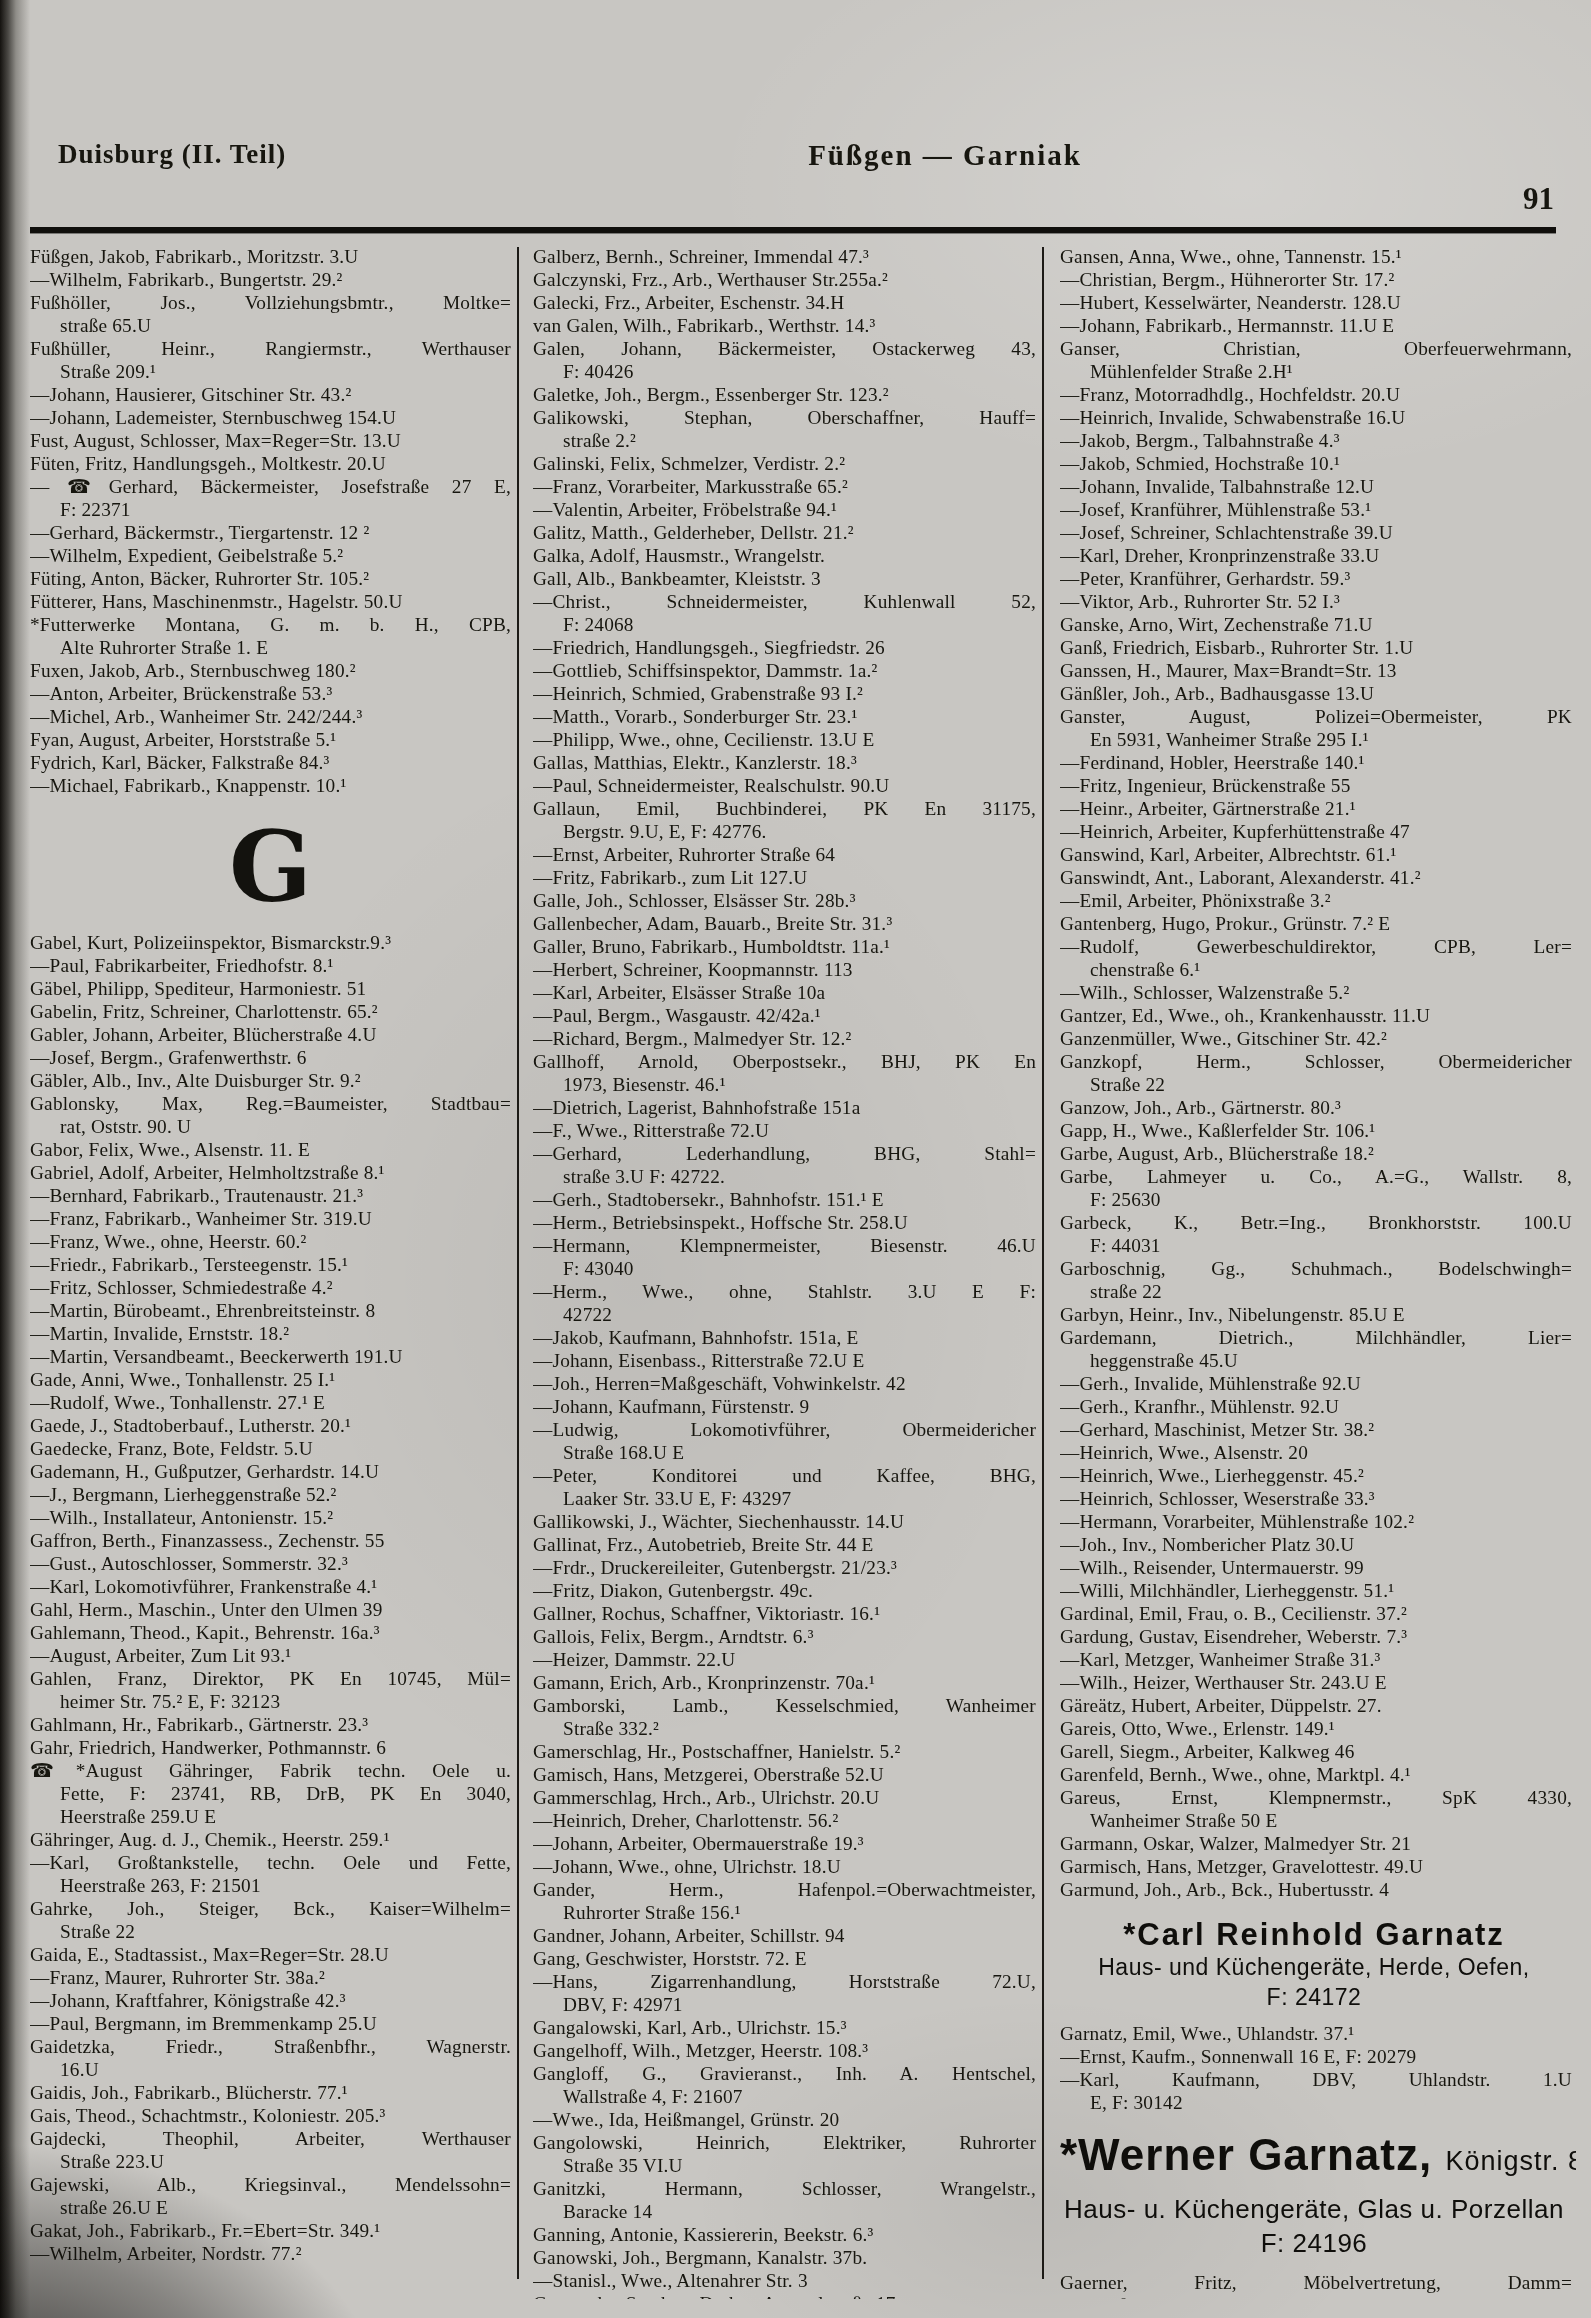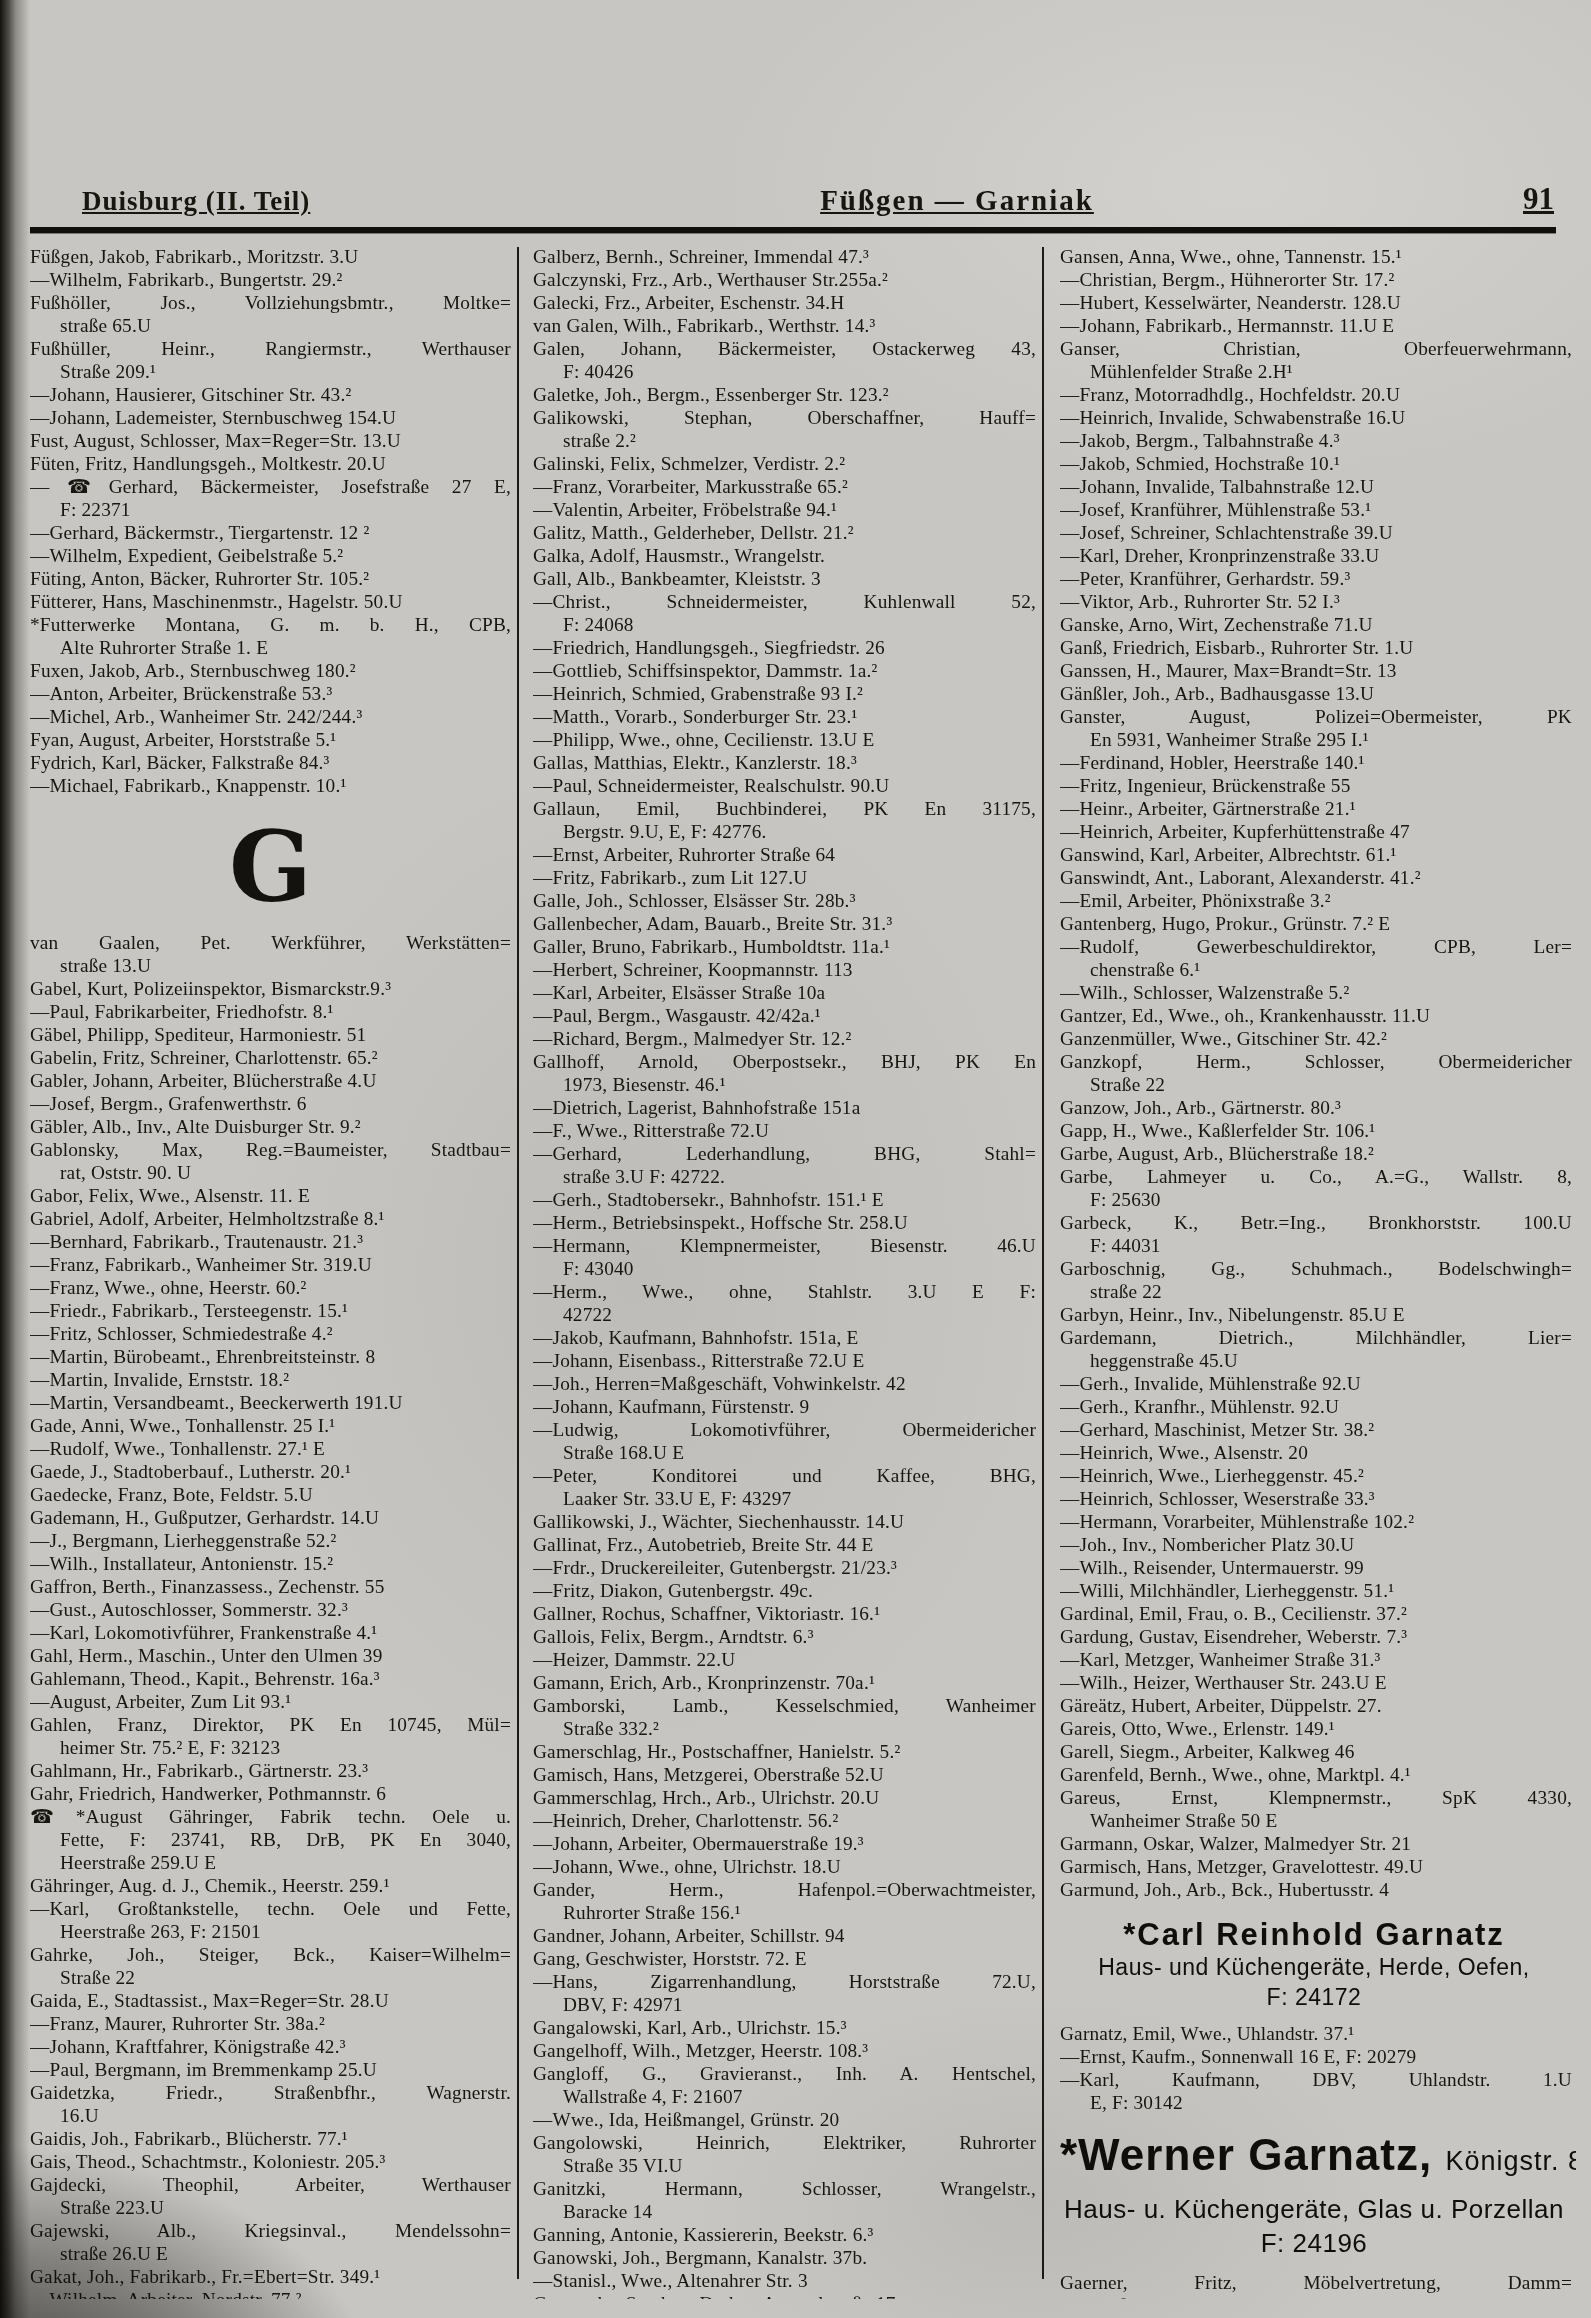--- a/index.html
+++ b/index.html
@@ -21,24 +21,23 @@
     background:linear-gradient(90deg,#14120f 0px,#4a4844 8px,#8f8d88 16px,rgba(200,198,194,0) 30px);
     z-index:5;
   }
   .corner-curl{
     position:absolute;left:-59px;bottom:-119px;width:455px;height:297px;
     background:radial-gradient(ellipse at 10% 100%, rgba(10,9,7,0.85), rgba(10,9,7,0.35) 45%, rgba(10,9,7,0) 70%);
     z-index:6;
   }
   .header{
     position:relative;
-    padding:139px 38px 0 82px;
-    display:flex;align-items:flex-end;
+    padding:139px 38px 0 58px;
+    display:flex;align-items:flex-start;
     font-weight:bold;
-    text-decoration:underline;
   }
   .header .h-left{font-size:27px;letter-spacing:1px;flex:0 0 436px;font-weight:600;}
   .header .h-center{font-size:29px;letter-spacing:2px;flex:1;text-align:center;}
   .header .h-page{font-size:31px;flex:0 0 158px;text-align:right;margin-top:42px;}
   .header-rule{
     height:6px;background:#100f0c;
     margin:10px 36px 6px 30px;
     box-shadow:0 1px 0 rgba(0,0,0,0.4);
   }
   .cols{
@@ -167,24 +166,20 @@
           <div class="line">Fyan, August, Arbeiter, Horststraße 5.¹</div>
         </div>
         <div class="entry">
           <div class="line">Fydrich, Karl, Bäcker, Falkstraße 84.³</div>
         </div>
         <div class="entry">
           <div class="line">—Michael, Fabrikarb., Knappenstr. 10.¹</div>
         </div>
         <div class="section-letter">G</div>
         <div class="entry">
-          <div class="line just">van Gaalen, Pet. Werkführer, Werkstätten=</div>
-          <div class="line cont">straße 13.U</div>
-        </div>
-        <div class="entry">
           <div class="line">Gabel, Kurt, Polizeiinspektor, Bismarckstr.9.³</div>
         </div>
         <div class="entry">
           <div class="line">—Paul, Fabrikarbeiter, Friedhofstr. 8.¹</div>
         </div>
         <div class="entry">
           <div class="line">Gäbel, Philipp, Spediteur, Harmoniestr. 51</div>
         </div>
         <div class="entry">
           <div class="line">Gabelin, Fritz, Schreiner, Charlottenstr. 65.²</div>

